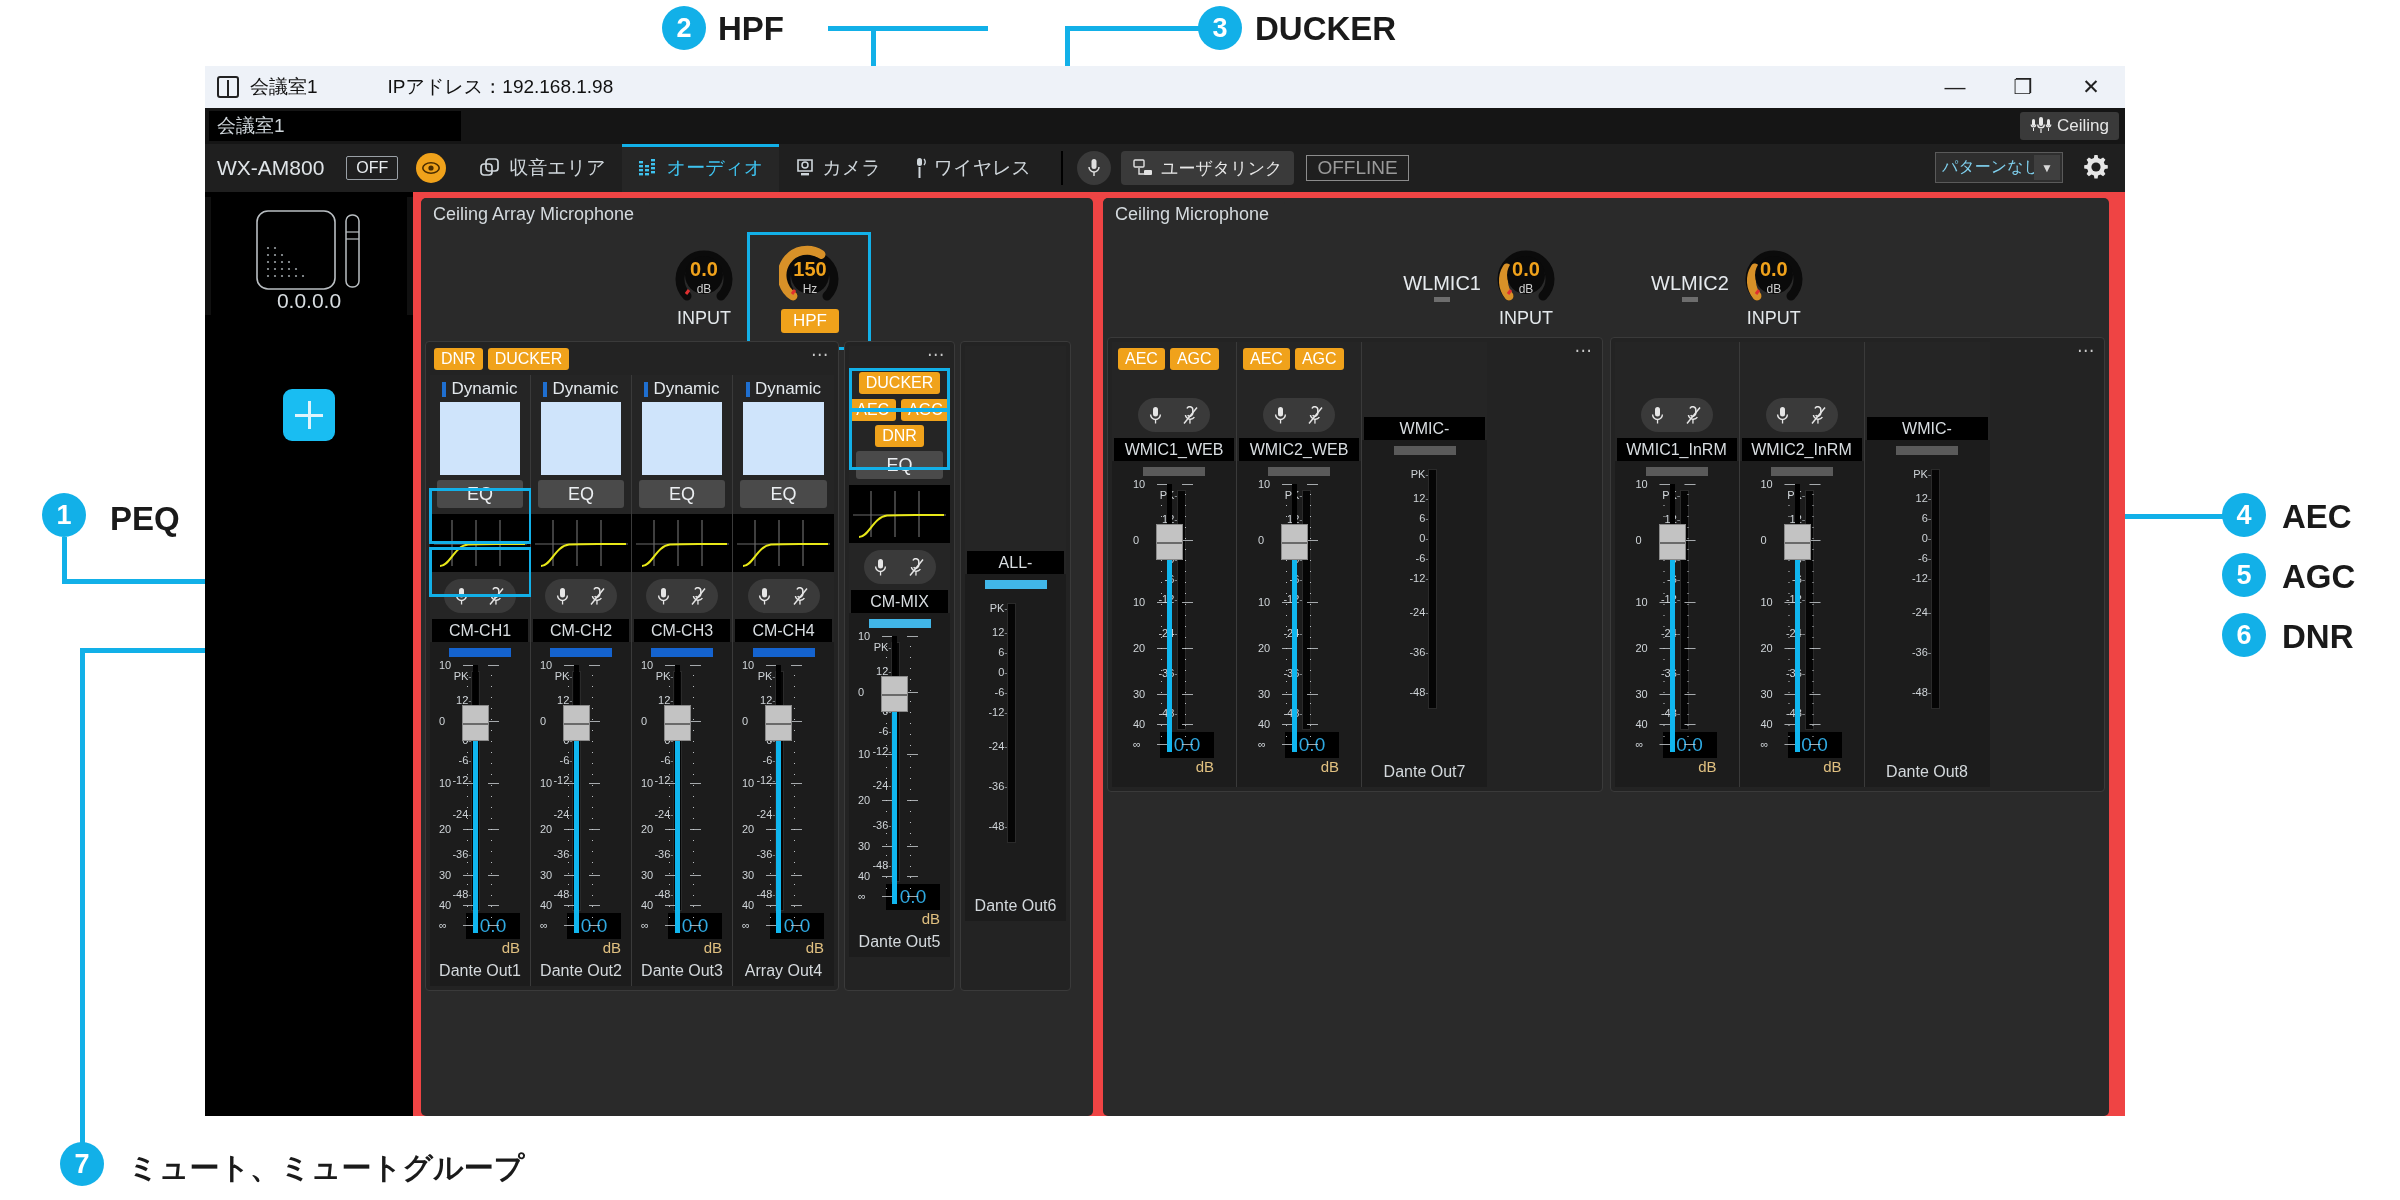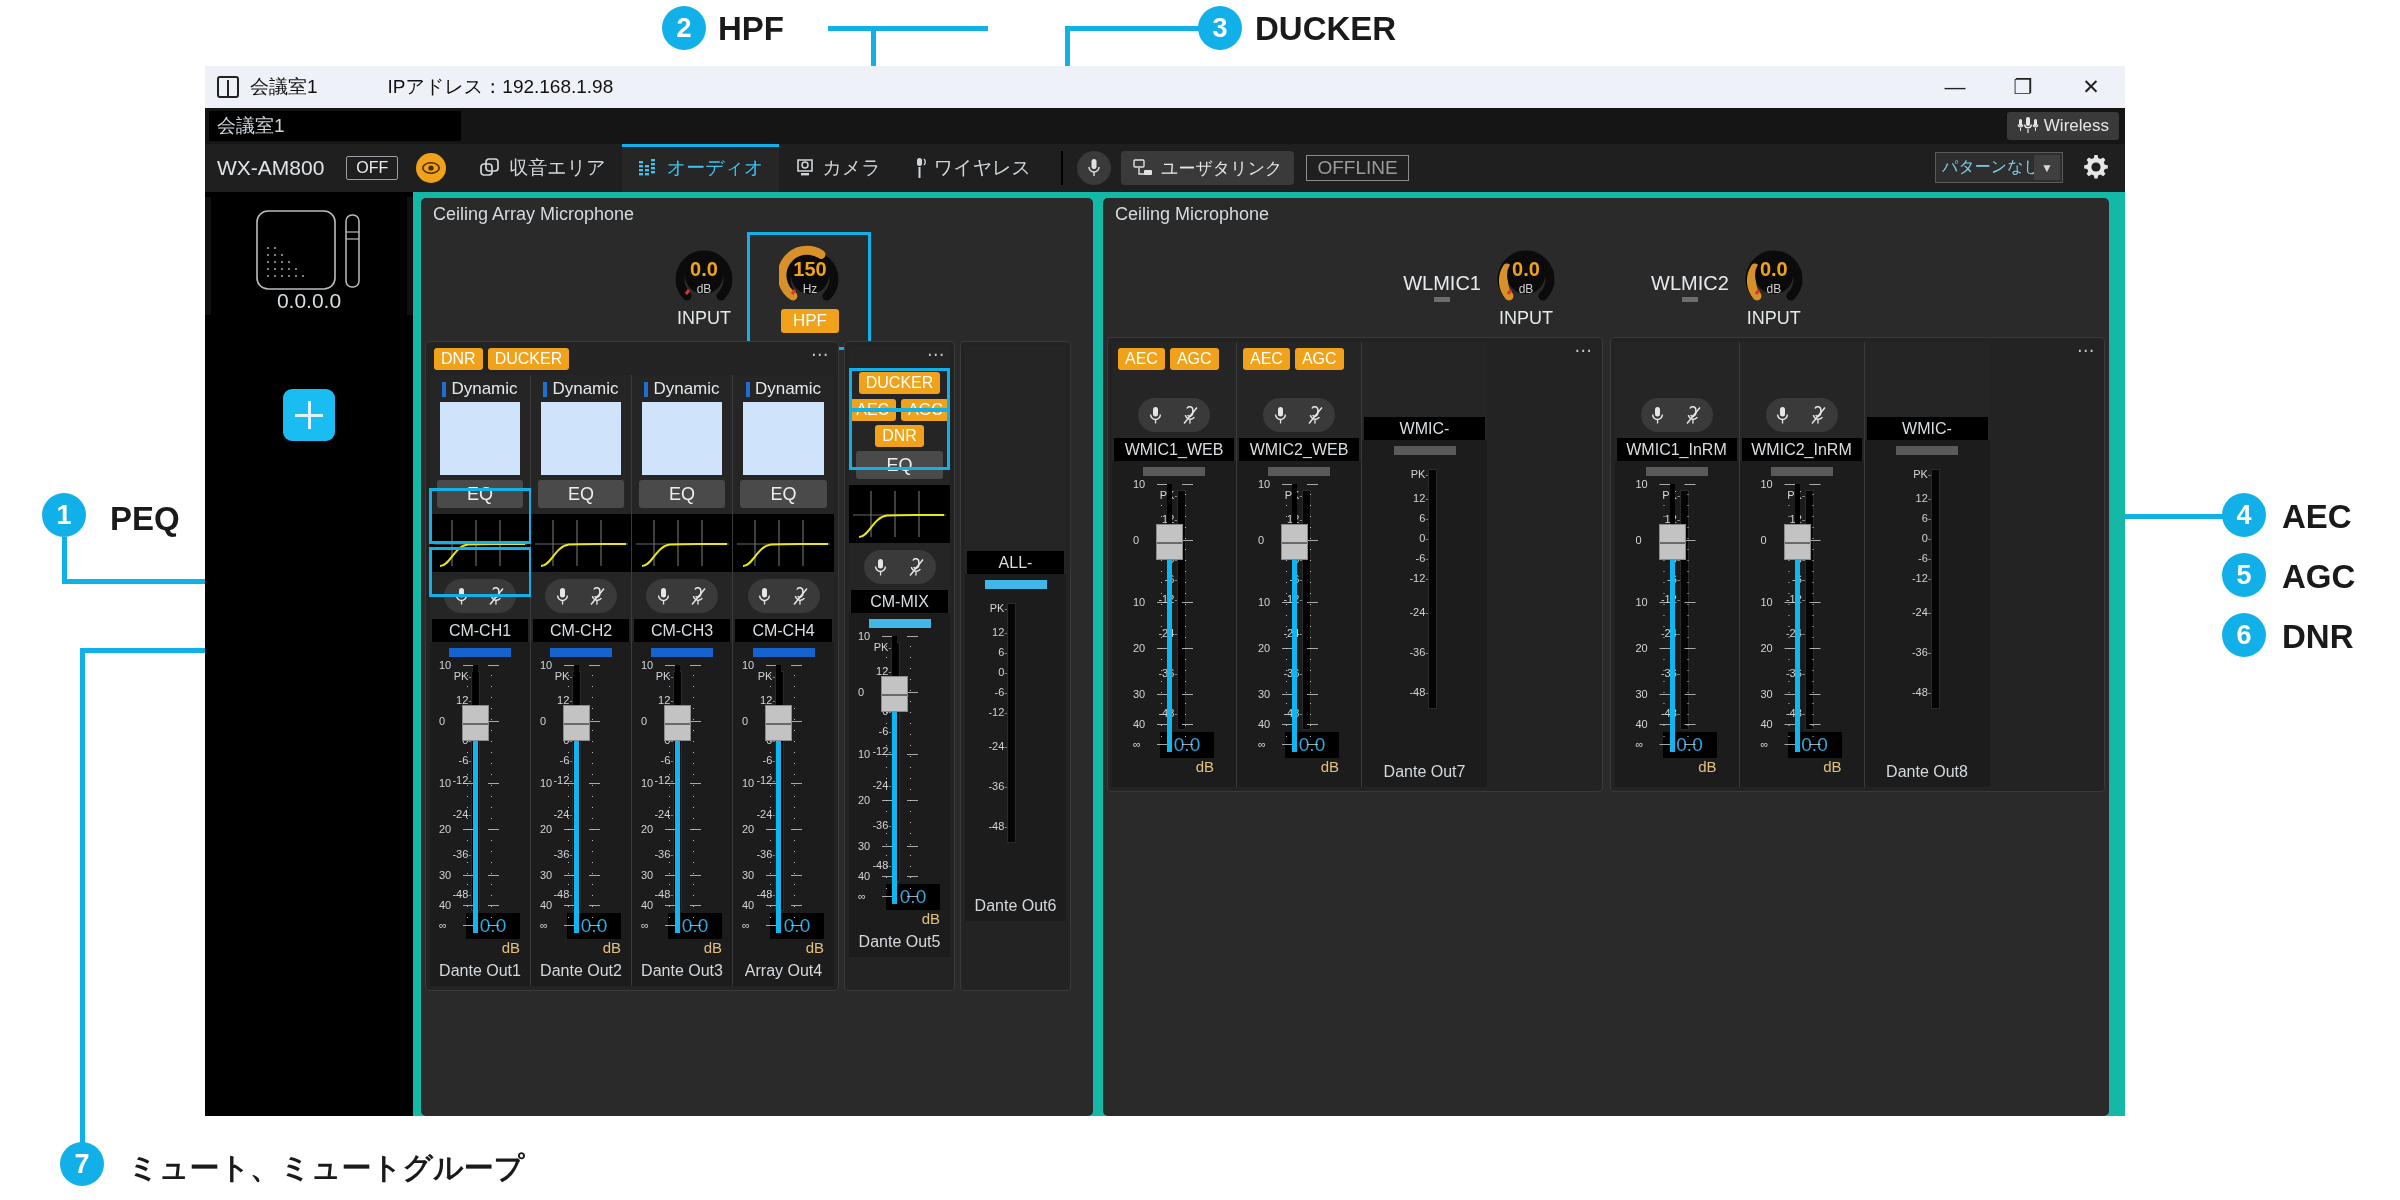--- a/index.html
+++ b/index.html
@@ -53,21 +53,21 @@
   .sidebar{ width:208px; background:#000; flex:none; }
   .sb-card{ margin:0; background:#101010; }
   .sb-thumb{ margin:5px 6px 0 6px; height:118px; background:#000; display:flex; align-items:center; justify-content:center; position:relative;}
   .ipzero{ position:absolute; bottom:2px; left:0; right:0; text-align:center; color:#d8dde1; font-size:21px;}
   .sb-lower{ background:#000; height:200px; display:flex; align-items:center; justify-content:center; }
   .plus{ width:52px; height:52px; background:#19bdf2; border-radius:9px; position:relative; }
   .plus:before,.plus:after{ content:""; position:absolute; background:#dff4fc; }
   .plus:before{ left:25px; top:12px; width:3px; height:28px; }
   .plus:after{ top:25px; left:12px; height:3px; width:28px; }
 
-  .main{ flex:1; background:#14b8a6; padding:6px 8px 0 8px; display:flex; gap:10px; }
+  .main{ flex:1; background:#ef4444; padding:6px 8px 0 8px; display:flex; gap:10px; }
 
   .group{ background:#2a2a2a; border-radius:5px; position:relative; }
   .group-tab{ position:absolute; left:0; top:-0px; background:#2a2a2a; color:#d4dade; font-size:18px;
               padding:6px 16px 6px 12px; border-radius:6px 6px 0 0; }
 
   .knobrow{ display:flex; align-items:flex-start; }
   .knob-wrap{ display:flex; flex-direction:column; align-items:center; width:84px; }
   .knob{ position:relative; width:62px; height:62px; }
   .knob .val{ position:absolute; left:0; right:0; top:14px; text-align:center; color:#f0a21b; font-size:20px; font-weight:bold; }
   .knob .unit{ position:absolute; left:0; right:0; top:38px; text-align:center; color:#cfcfcf; font-size:12px; }
@@ -180,21 +180,21 @@
             <path d="M0.6 7.5a2.9 2.9 0 0 0 5.8 0H5.2a1.7 1.7 0 0 1-3.4 0z"></path>
             <rect x="3" y="11" width="1" height="3"></rect>
           <rect x="9" y="0" width="4" height="9" rx="2"></rect>
             <path d="M7 7.5a4 4 0 0 0 8 0h-1.5a2.5 2.5 0 0 1-5 0z"></path>
             <rect x="10.4" y="12" width="1.2" height="4"></rect>
           <rect x="17" y="2" width="3" height="7" rx="1.5"></rect>
             <path d="M15.6 7.5a2.9 2.9 0 0 0 5.8 0h-1.2a1.7 1.7 0 0 1-3.4 0z"></path>
             <rect x="18" y="11" width="1" height="3"></rect>
         </g>
       </svg>
-      <span>Wireless</span>
+      <span>Ceiling</span>
     </div>
   </div>
 
   <div class="toolbar">
     <div class="dev-name">WX-AM800</div>
     <div class="off-chip">OFF</div>
     <div class="eye">
       <svg width="18" height="12" viewBox="0 0 18 12">
         <ellipse cx="9" cy="6" rx="8.2" ry="5.2" fill="none" stroke="#4a2d00" stroke-width="1.6"></ellipse>
         <circle cx="9" cy="6" r="2.6" fill="#4a2d00"></circle>

